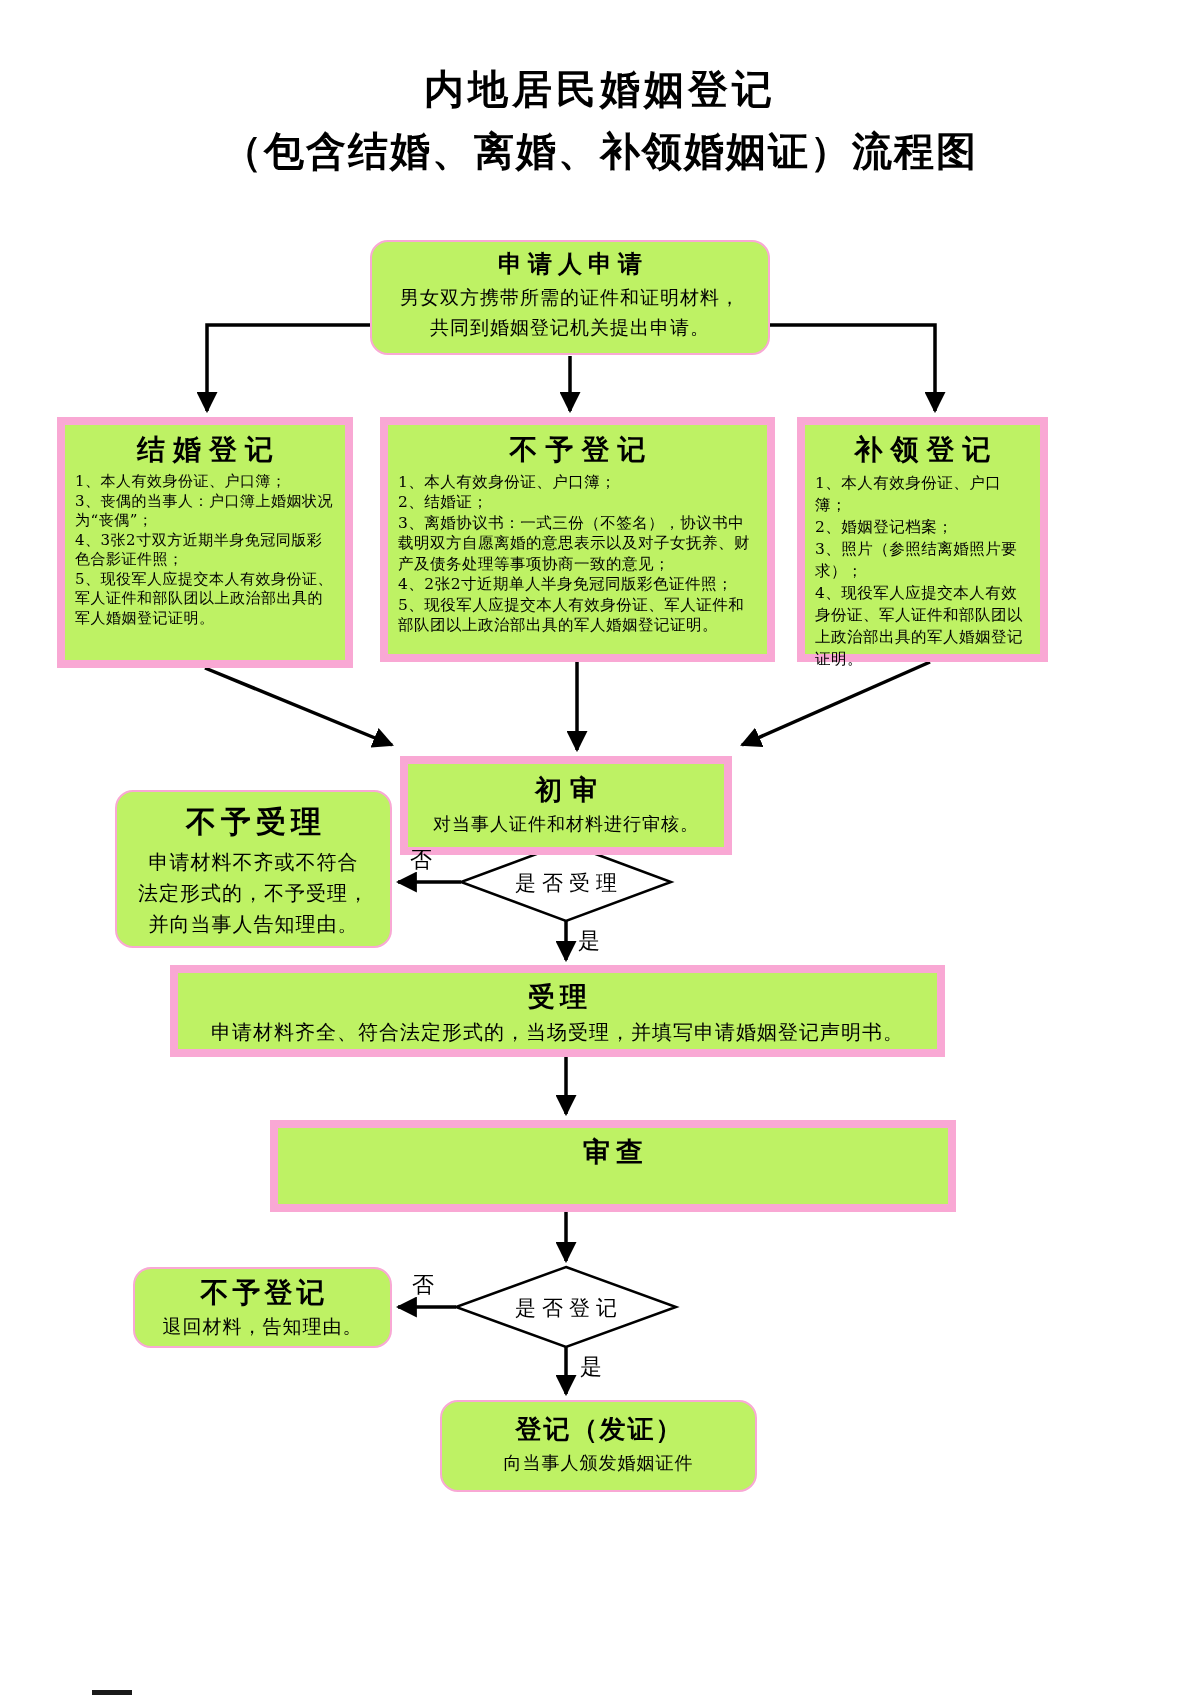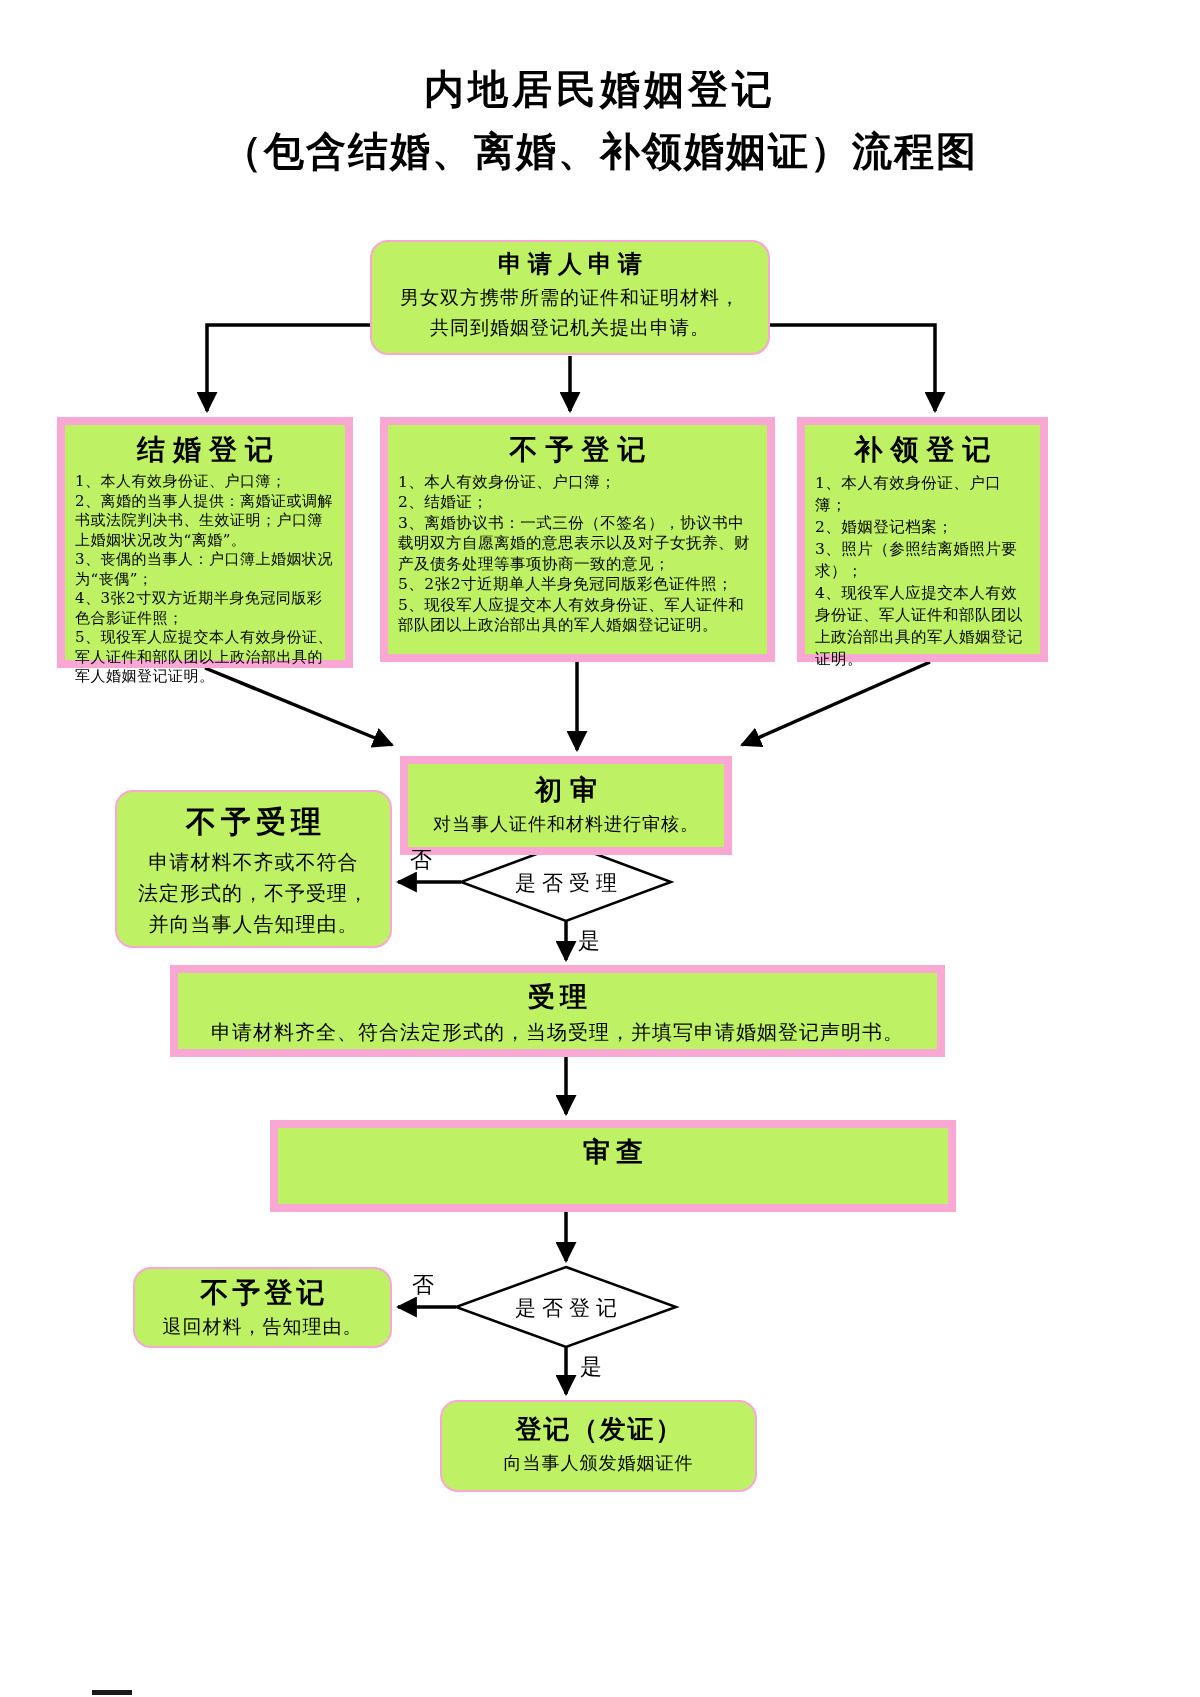--- a/index.html
+++ b/index.html
@@ -87,34 +87,33 @@
   <div class="node rounded" style="left:370px;top:240px;width:400px;height:115px;">
     <div class="node-title" style="font-size:24px;">申请人申请</div>
     <div class="node-body pre" style="font-size:19px;line-height:1.6;margin-top:2px;">男女双方携带所需的证件和证明材料，
 共同到婚姻登记机关提出申请。</div>
   </div>
 
   <div class="node" style="left:57px;top:417px;width:296px;height:251px;">
     <div class="node-title" style="font-size:28px;letter-spacing:8px;text-indent:8px;">结婚登记</div>
     <div class="items" style="font-size:15px;line-height:1.3;">
       <div class="item">1、本人有效身份证、户口簿；</div>
-      <div class="item">2、离婚的当事人提供：离婚证或调解书或法院判决书、生效证明；户口簿上婚姻状况改为“离婚”。</div>
       <div class="item">3、丧偶的当事人：户口簿上婚姻状况为“丧偶”；</div>
       <div class="item">4、3张2寸双方近期半身免冠同版彩色合影证件照；</div>
       <div class="item">5、现役军人应提交本人有效身份证、军人证件和部队团以上政治部出具的军人婚姻登记证明。</div>
     </div>
   </div>
 
   <div class="node" style="left:380px;top:417px;width:395px;height:245px;">
     <div class="node-title" style="font-size:28px;letter-spacing:8px;text-indent:8px;">不予登记</div>
     <div class="items" style="font-size:15.5px;line-height:1.32;">
       <div class="item">1、本人有效身份证、户口簿；</div>
       <div class="item">2、结婚证；</div>
       <div class="item">3、离婚协议书：一式三份（不签名），协议书中载明双方自愿离婚的意思表示以及对子女抚养、财产及债务处理等事项协商一致的意见；</div>
-      <div class="item">5、2张2寸近期单人半身免冠同版彩色证件照；</div>
+      <div class="item">4、2张2寸近期单人半身免冠同版彩色证件照；</div>
       <div class="item">5、现役军人应提交本人有效身份证、军人证件和部队团以上政治部出具的军人婚姻登记证明。</div>
     </div>
   </div>
 
   <div class="node" style="left:797px;top:417px;width:251px;height:245px;">
     <div class="node-title" style="font-size:28px;letter-spacing:8px;text-indent:8px;">补领登记</div>
     <div class="items" style="font-size:15.5px;line-height:1.42;">
       <div class="item">1、本人有效身份证、户口簿；</div>
       <div class="item">2、婚姻登记档案；</div>
       <div class="item">3、照片（参照结离婚照片要求）；</div>

